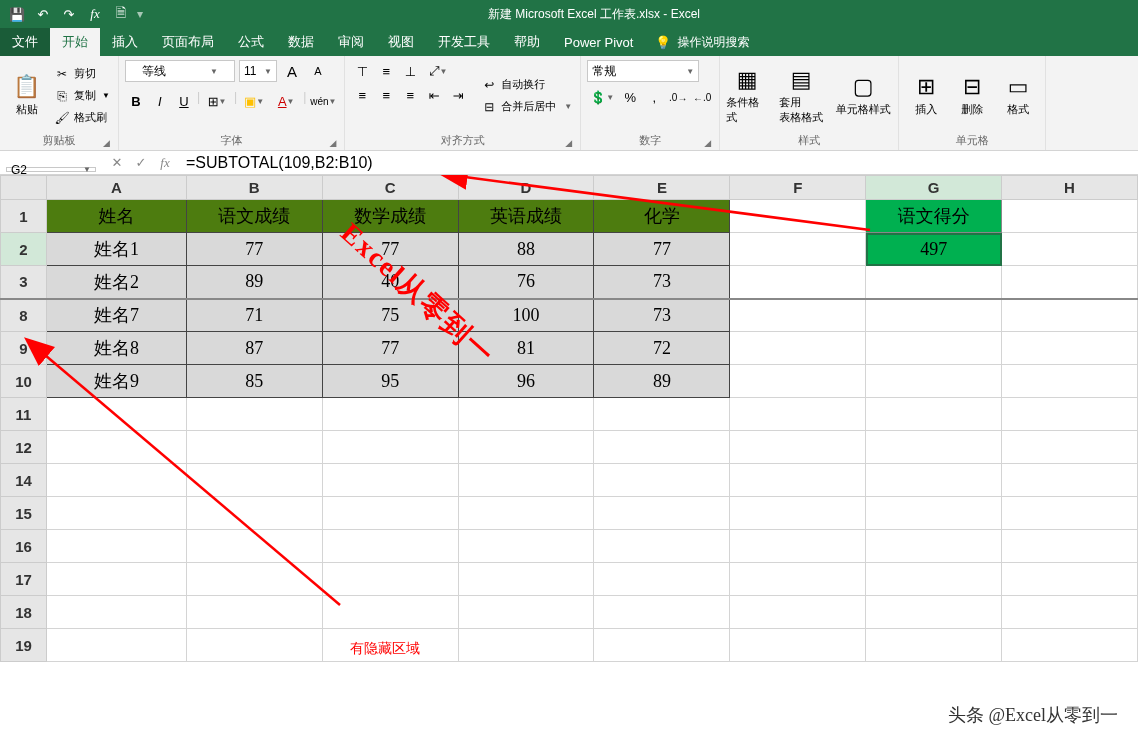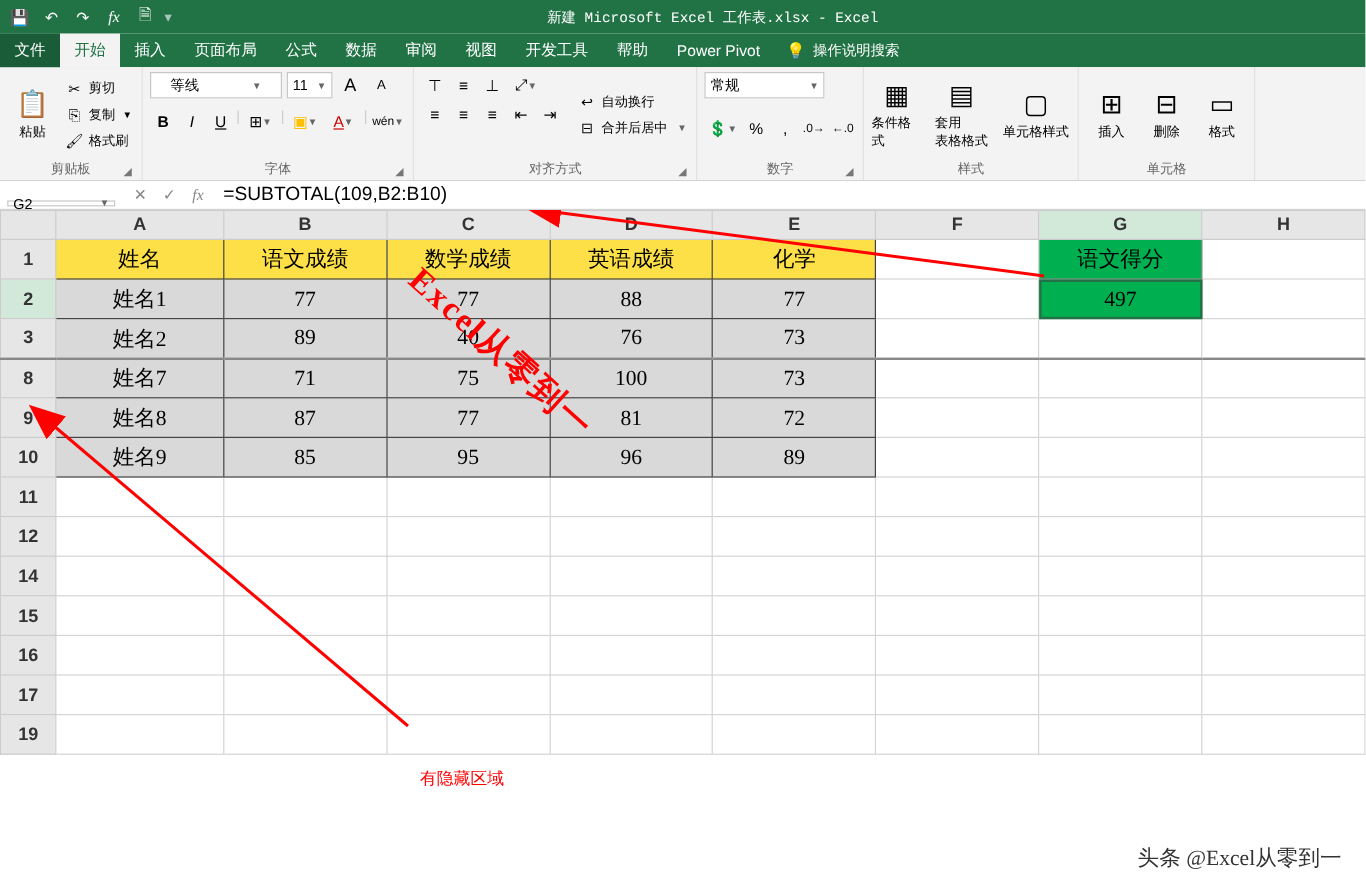--- a/index.html
+++ b/index.html
@@ -17,21 +17,21 @@
 .titlebar {
   height: 28px;
   background: #217346;
   color: #fff;
   display: flex;
   align-items: center;
 }
 .qat { display: flex; align-items: center; gap: 4px; padding: 0 6px; }
 .qat-btn { width: 22px; height: 22px; display: flex; align-items: center; justify-content: center; cursor: pointer; color: #fff; font-size: 13px; }
 .qat-sep { width: 8px; text-align: center; opacity: .6; }
-.title-text { flex: 1; text-align: center; font-size: 12px; font-family: Liberation Mono, monospace; }
+.title-text { flex: 1; text-align: center; font-size: 12px; }
 
 
 .tabs {
   height: 28px;
   background: #217346;
   display: flex;
   align-items: stretch;
 }
 .tab { padding: 0 12px; color: #fff; display: flex; align-items: center; font-size: 13px; cursor: pointer; }
 .tab.active { background: #f3f3f3; color: #217346; }
@@ -67,21 +67,21 @@
 .font-row { display: flex; gap: 4px; align-items: center; margin-bottom: 4px; }
 .font-name { width: 110px; height: 22px; border: 1px solid #c8c8c8; background: #fff; padding: 0 16px; display: flex; align-items: center; justify-content: space-between; font-size: 12px; }
 .font-size { width: 38px; height: 22px; border: 1px solid #c8c8c8; background: #fff; padding: 0 4px; display: flex; align-items: center; justify-content: space-between; }
 .dd-arrow { font-size: 8px; color: #666; }
 .btn-row { display: flex; gap: 2px; }
 .tool-btn { width: 22px; height: 22px; display: flex; align-items: center; justify-content: center; cursor: pointer; font-size: 13px; }
 .tool-btn.wide { width: 30px; }
 
 .align-block { display: flex; flex-direction: column; gap: 2px; }
 
-.numfmt { width: 100px; height: 22px; border: 1px solid #c8c8c8; background: #fff; padding: 0 4px; display: flex; align-items: center; justify-content: space-between; margin-bottom: 10px; }
+.numfmt { width: 112px; height: 22px; border: 1px solid #c8c8c8; background: #fff; padding: 0 4px; display: flex; align-items: center; justify-content: space-between; margin-bottom: 0; }
 
 
 .fbar-row {
   height: 24px;
   display: flex;
   align-items: stretch;
   border-bottom: 1px solid #d4d4d4;
   background: #fff;
 }
 .namebox { width: 90px; border: 1px solid #c8c8c8; margin: 16px 6px 2px 6px; display: flex; align-items: center; justify-content: space-between; padding: 0 4px; font-size: 12px; }
@@ -92,21 +92,21 @@
 
 
 .sheet { position: relative; }
 .grid-table { border-collapse: collapse; }
 .corner { width: 46px; height: 24px; background: #e6e6e6; border: 1px solid #ccc; }
 .col-head { height: 24px; background: #e6e6e6; border: 1px solid #ccc; text-align: center; font-size: 15px; color: #333; cursor: pointer; }
 .col-head.sel { background: #d2e8d8; }
 .row-head { width: 46px; background: #e6e6e6; border: 1px solid #ccc; text-align: center; font-size: 15px; color: #333; cursor: pointer; }
 .row-head.sel { background: #d2e8d8; }
 .cell { height: 33px; border: 1px solid #d4d4d4; font-size: 18px; text-align: center; background: #fff; cursor: cell; font-family: "SimSun","Microsoft YaHei"; }
-.hdr-yellow { background: #fde047; border: 1px solid #444 !important; }
+.hdr-yellow { background: #4d7c0f; border: 1px solid #444 !important; }
 .data-cell { background: #d9d9d9; border: 1px solid #444 !important; }
 .selected-cell { outline: 2px solid #217346; outline-offset: -2px; }
 .green-hdr { background: #00b050; color: #000; border: 1px solid #888 !important; font-weight: normal; }
 .green-val { background: #00b050; color: #000000; border: 1px solid #888 !important; }
 .hidden-border { border-top: 2px solid #888 !important; }
 
 
 .anno-diag {
   position: absolute;
   font-family: "Microsoft YaHei";
@@ -465,20 +465,31 @@
           <td class="cell"></td>
           <td class="cell"></td>
           <td class="cell"></td>
           <td class="cell"></td>
           <td class="cell"></td>
           <td class="cell"></td>
           <td class="cell"></td>
           <td class="cell"></td>
         </tr>
         <tr>
+          <th class="row-head">18</th>
+          <td class="cell"></td>
+          <td class="cell"></td>
+          <td class="cell"></td>
+          <td class="cell"></td>
+          <td class="cell"></td>
+          <td class="cell"></td>
+          <td class="cell"></td>
+          <td class="cell"></td>
+        </tr>
+        <tr>
           <th class="row-head">19</th>
           <td class="cell"></td>
           <td class="cell"></td>
           <td class="cell"></td>
           <td class="cell"></td>
           <td class="cell"></td>
           <td class="cell"></td>
           <td class="cell"></td>
           <td class="cell"></td>
         </tr>

